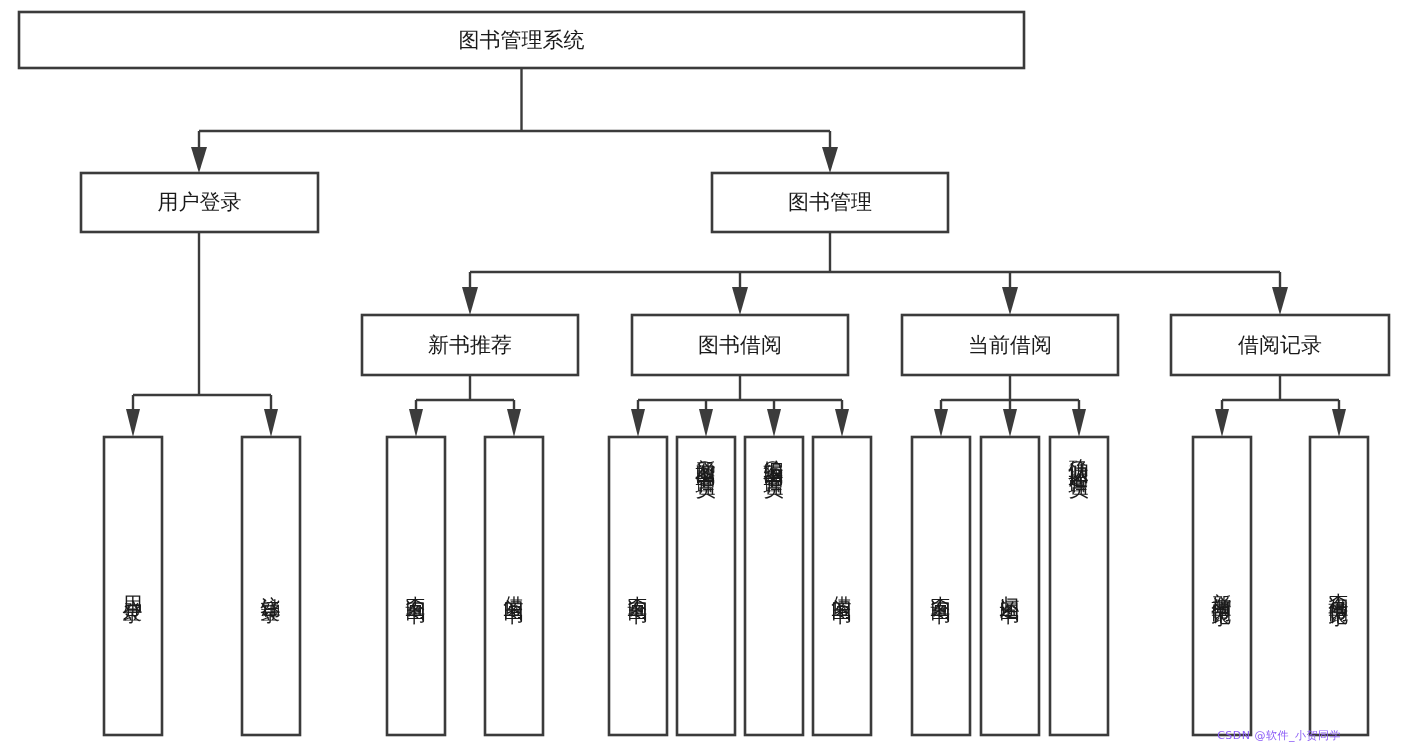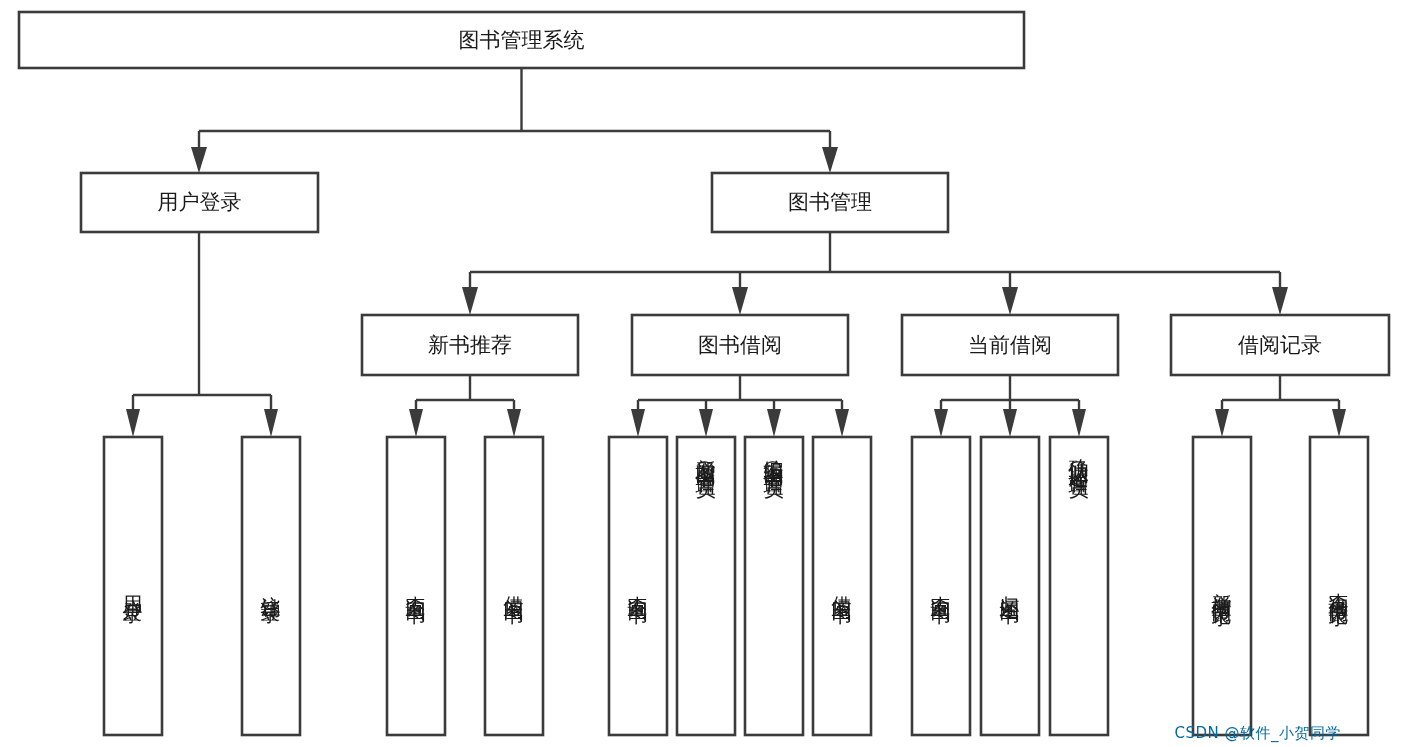--- a/index.html
+++ b/index.html
@@ -62,22 +62,22 @@
     color: #1a1a1a;
     white-space: nowrap;
     text-align: center;
     pointer-events: none;
   }
   .watermark {
     position: absolute;
     right: 10px;
     bottom: 4px;
     font-family: "DejaVu Sans", "Liberation Sans", sans-serif;
-    font-size: 15px;
-    color: #0369a1;
+    font-size: 11px;
+    color: #8b5cf6;
     white-space: nowrap;
     letter-spacing: 0.5px;
   }
 </style>
 </head>
 <body>
 
 <div id="diagram-root">
 
   <svg class="diagram-canvas" viewBox="0 0 1405 747">

